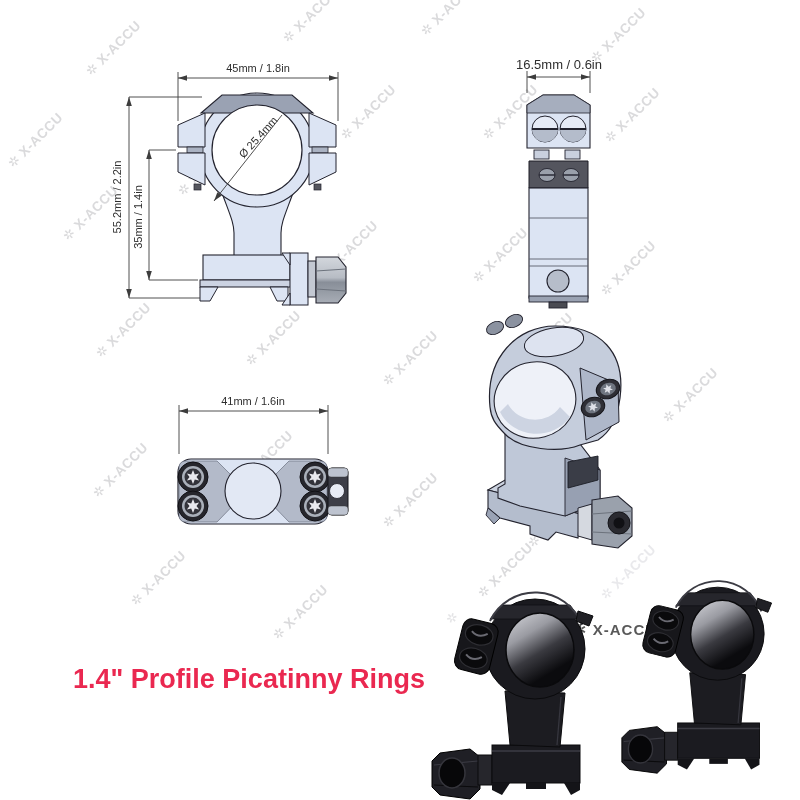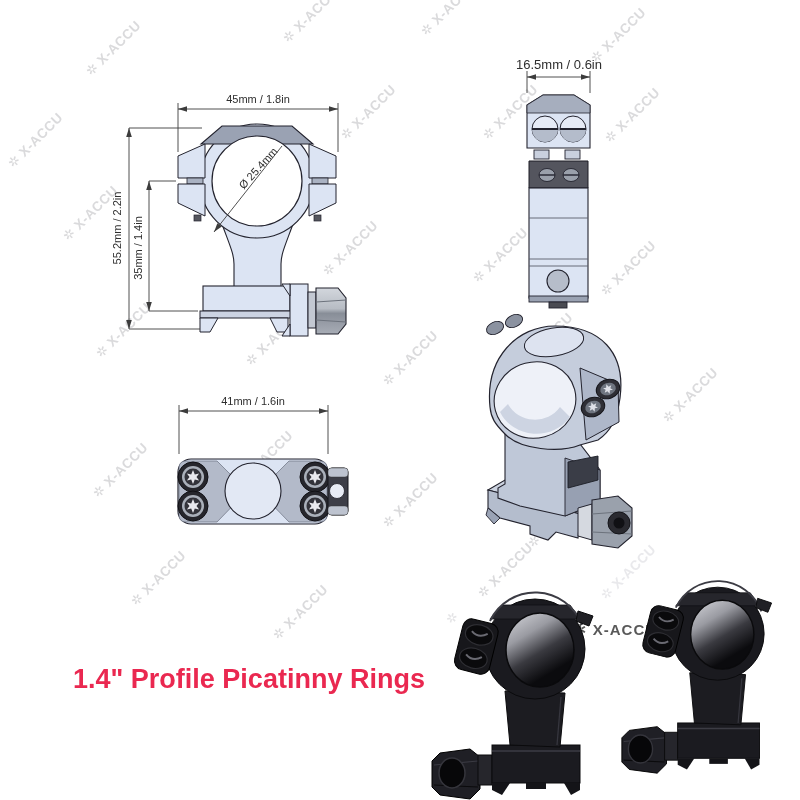--- a/index.html
+++ b/index.html
@@ -25,21 +25,21 @@
     color:rgba(225,225,230,.75);white-space:nowrap;
     transform:translate(-50%,-50%) rotate(-45deg);pointer-events:none;
   }
   .wm-star{
     position:absolute;z-index:3;font-size:13px;color:rgba(205,205,210,.55);
     transform:translate(-50%,-50%) rotate(-45deg);pointer-events:none;
   }
   
   .fig{position:absolute;z-index:2;}
   .fig svg{display:block;}
-  .fig-front{left:110px;top:55px;width:260px;height:265px;margin-top:31px;}
+  .fig-front{left:110px;top:55px;width:260px;height:265px;}
   .fig-side{left:505px;top:55px;width:115px;height:260px;}
   .fig-top{left:160px;top:365px;width:200px;height:140px;margin-top:27px;}
   .fig-render{left:460px;top:312px;width:195px;height:250px;}
   .fig-photo{left:430px;top:555px;width:370px;height:245px;z-index:2;}
   
   .dim-label{
     position:absolute;font-size:11px;color:#2e2e2e;text-align:center;
     white-space:nowrap;line-height:16px;height:16px;
   }
   .fv-width{left:68px;top:5px;width:160px;}

